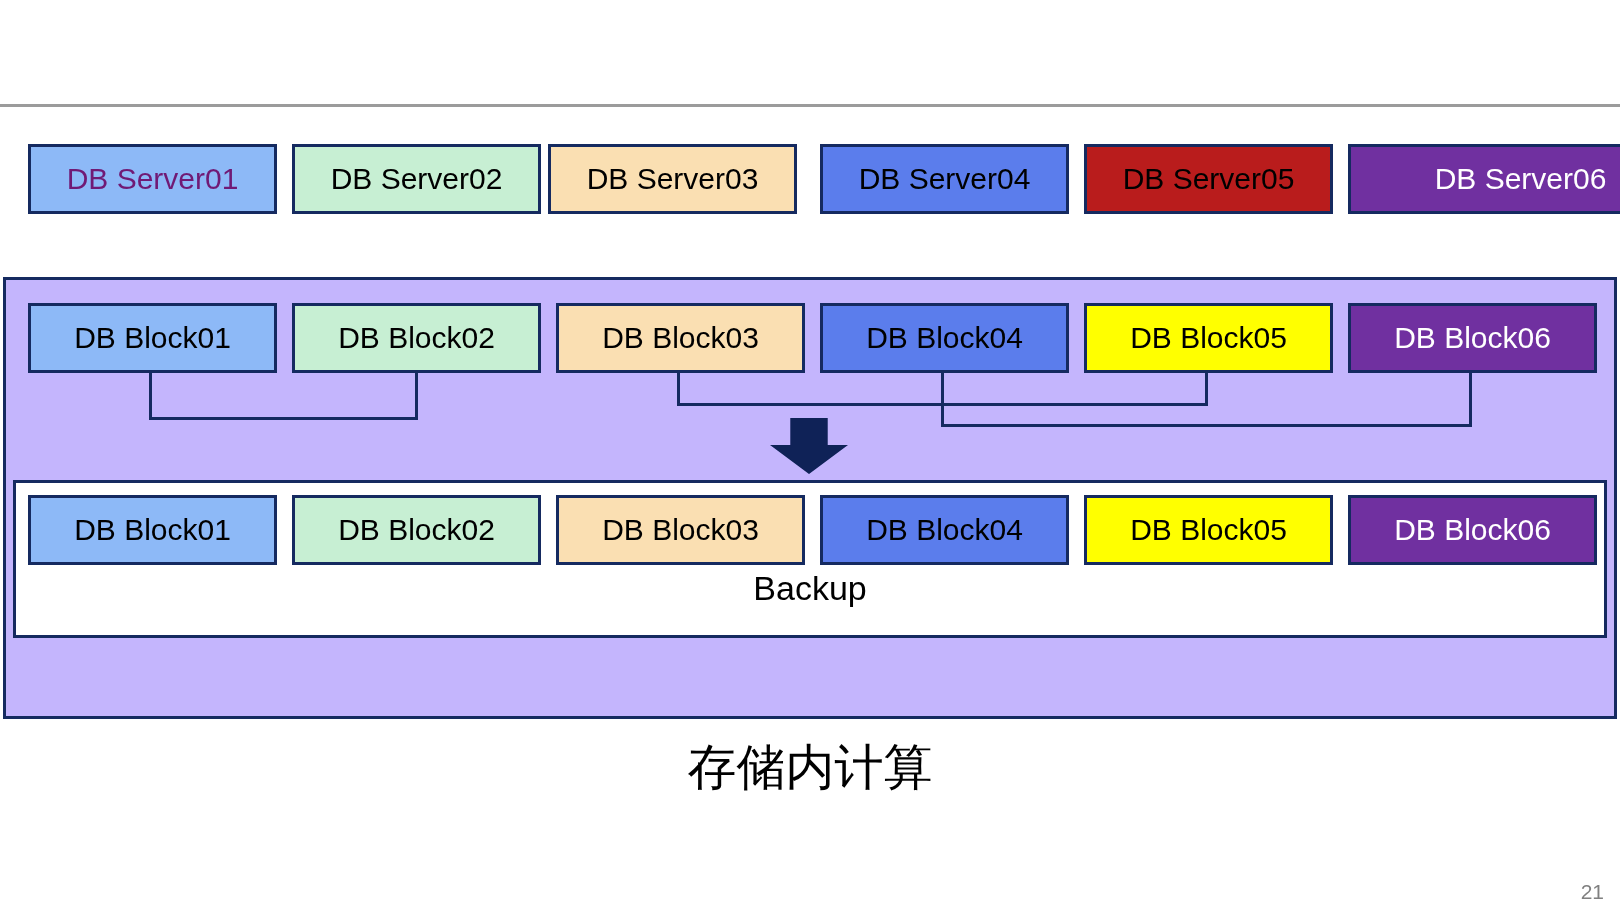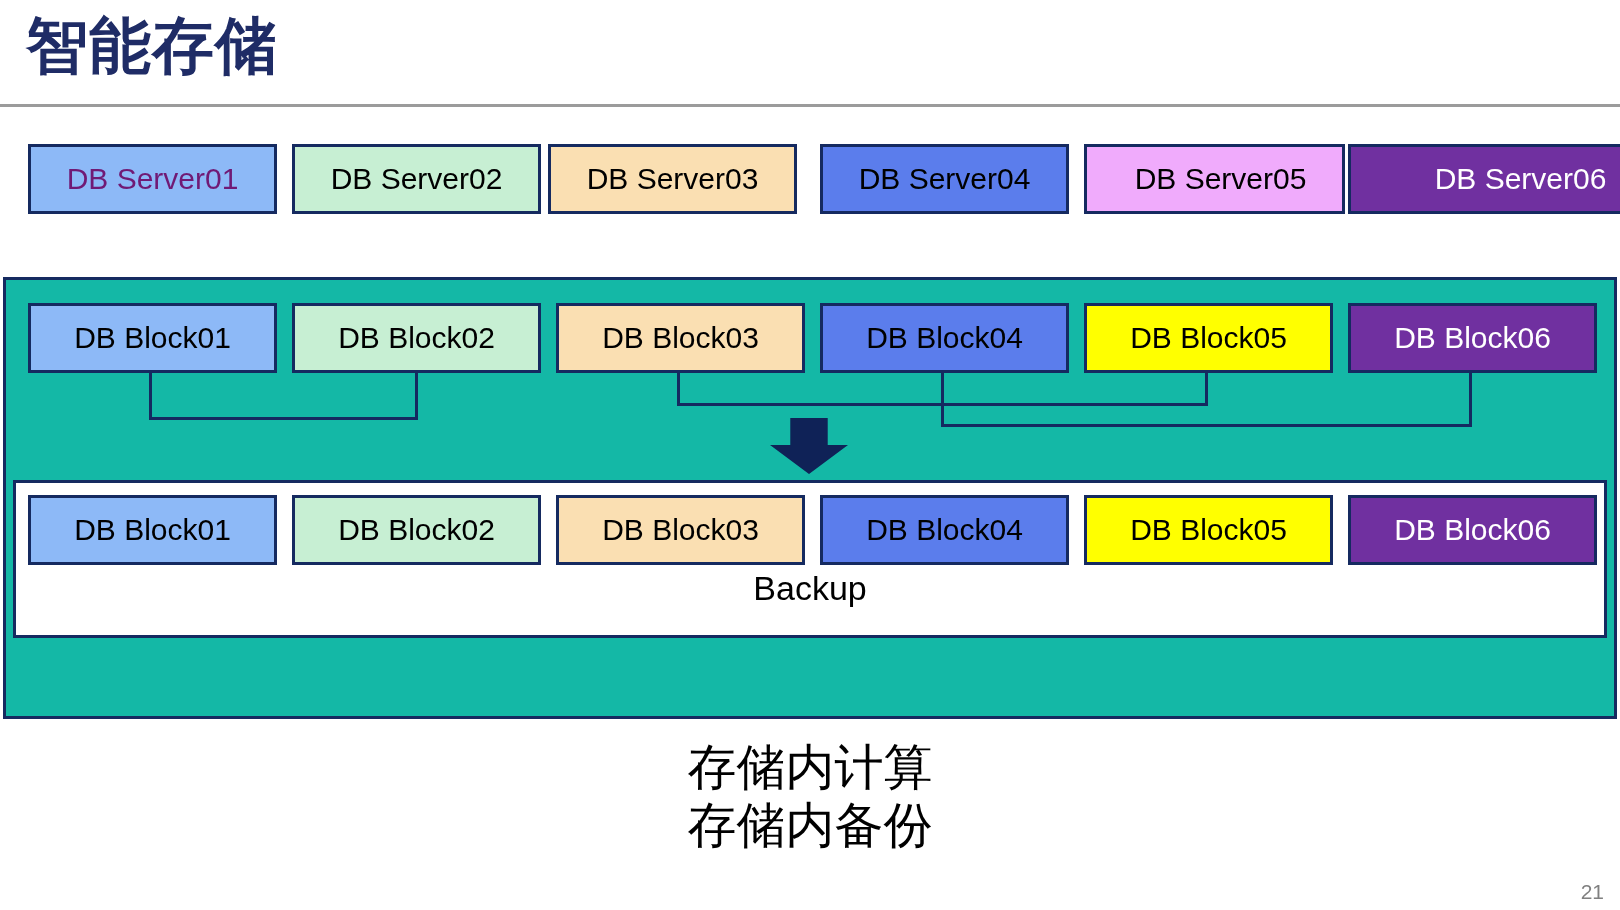--- a/index.html
+++ b/index.html
@@ -22,21 +22,21 @@
     font-size:30px; color:#000;
   }
   
   .server-row .row-box { top:144px; }
   
   .col0 { left:28px; } .col1 { left:292px; } .col2 { left:548px;text-align:center; }
   .col3 { left:820px; } .col4 { left:1084px; } .col5 { left:1348px; }
 
   .storage-container {
     position:absolute; left:3px; top:277px; width:1608px; height:436px;
-    background:#14b8a6; border:3px solid #152A60;
+    background:#c4b5fd; border:3px solid #152A60;
   }
   .block-row-top .row-box { top:23px; }
   
   .ccol0 { left:22px; } .ccol1 { left:286px; } .ccol2 { left:550px; }
   .ccol3 { left:814px; } .ccol4 { left:1078px; } .ccol5 { left:1342px; }
 
   .line { position:absolute; background:#152A60; }
 
   .down-arrow {
     position:absolute; left:764px; top:138px; width:78px; height:56px;
@@ -70,29 +70,28 @@
   }
   .page-number {
     position:absolute; right:16px; bottom:6px; font-size:21px; color:#808080;
   }
 </style>
 </head>
 <body>
 
 <div class="canvas">
 
-  <div class="slide-title">智能存储</div>
   <div class="title-divider"></div>
 
   <div class="server-row">
     <div class="row-box col0" style="background-color: rgb(141, 185, 247); color: #701a75;">DB Server01</div>
     <div class="row-box col1" style="background-color: rgb(199, 239, 211); color: rgb(0, 0, 0);">DB Server02</div>
     <div class="row-box col2" style="background-color: rgb(250, 223, 178); color: rgb(0, 0, 0);">DB Server03</div>
     <div class="row-box col3" style="background-color: rgb(91, 125, 236); color: rgb(0, 0, 0);">DB Server04</div>
-    <div class="row-box col4" style="background-color: #f0abfc; color: rgb(0, 0, 0); padding-left: 12px;">DB Server05</div>
+    <div class="row-box col4" style="background-color: #b91c1c; color: rgb(0, 0, 0);">DB Server05</div>
     <div class="row-box col5" style="background-color: rgb(112, 48, 160); color: rgb(255, 255, 255); padding-left: 48px;">DB Server06</div>
   </div>
 
   <div class="storage-container">
 
     <div class="block-row-top">
       <div class="row-box ccol0" style="background-color: rgb(141, 185, 247); color: rgb(0, 0, 0);">DB Block01</div>
       <div class="row-box ccol1" style="background-color: rgb(199, 239, 211); color: rgb(0, 0, 0);">DB Block02</div>
       <div class="row-box ccol2" style="background-color: rgb(250, 223, 178); color: rgb(0, 0, 0);">DB Block03</div>
       <div class="row-box ccol3" style="background-color: rgb(91, 125, 236); color: rgb(0, 0, 0);">DB Block04</div>
@@ -122,18 +121,17 @@
       <div class="row-box bcol4" style="background-color: rgb(255, 255, 0); color: rgb(0, 0, 0);">DB Block05</div>
       <div class="row-box bcol5" style="background-color: rgb(112, 48, 160); color: rgb(255, 255, 255);">DB Block06</div>
       <div class="backup-label">Backup</div>
     </div>
 
   </div>
 
   <div class="caption">
     <div class="caption-inner">
       <div>存储内计算</div>
-      <div>存储内备份</div>
     </div>
   </div>
 
   <div class="page-number">21</div>
 </div>
 
 </body></html>

